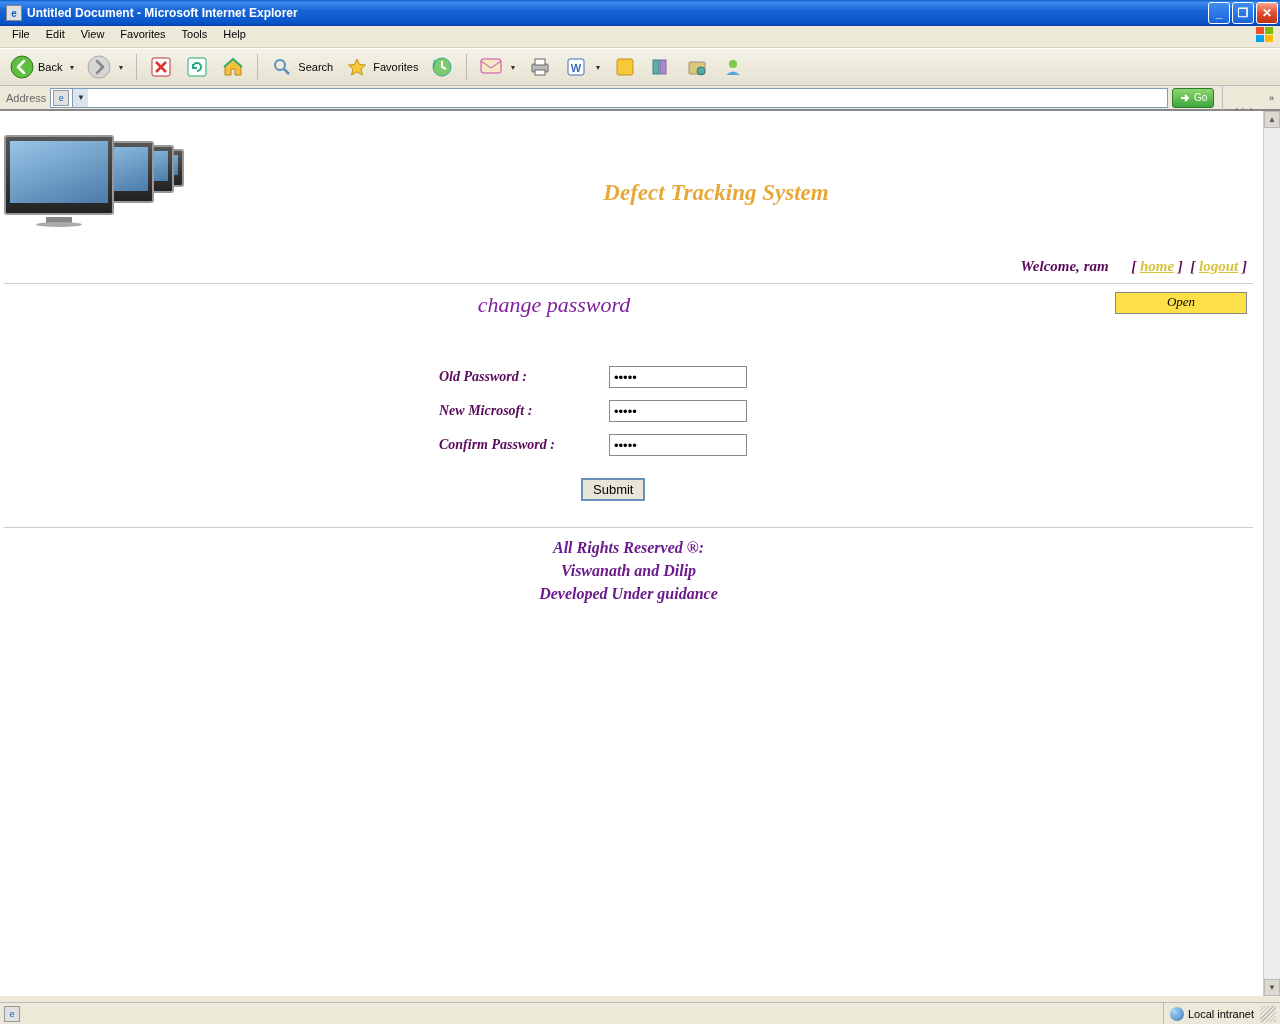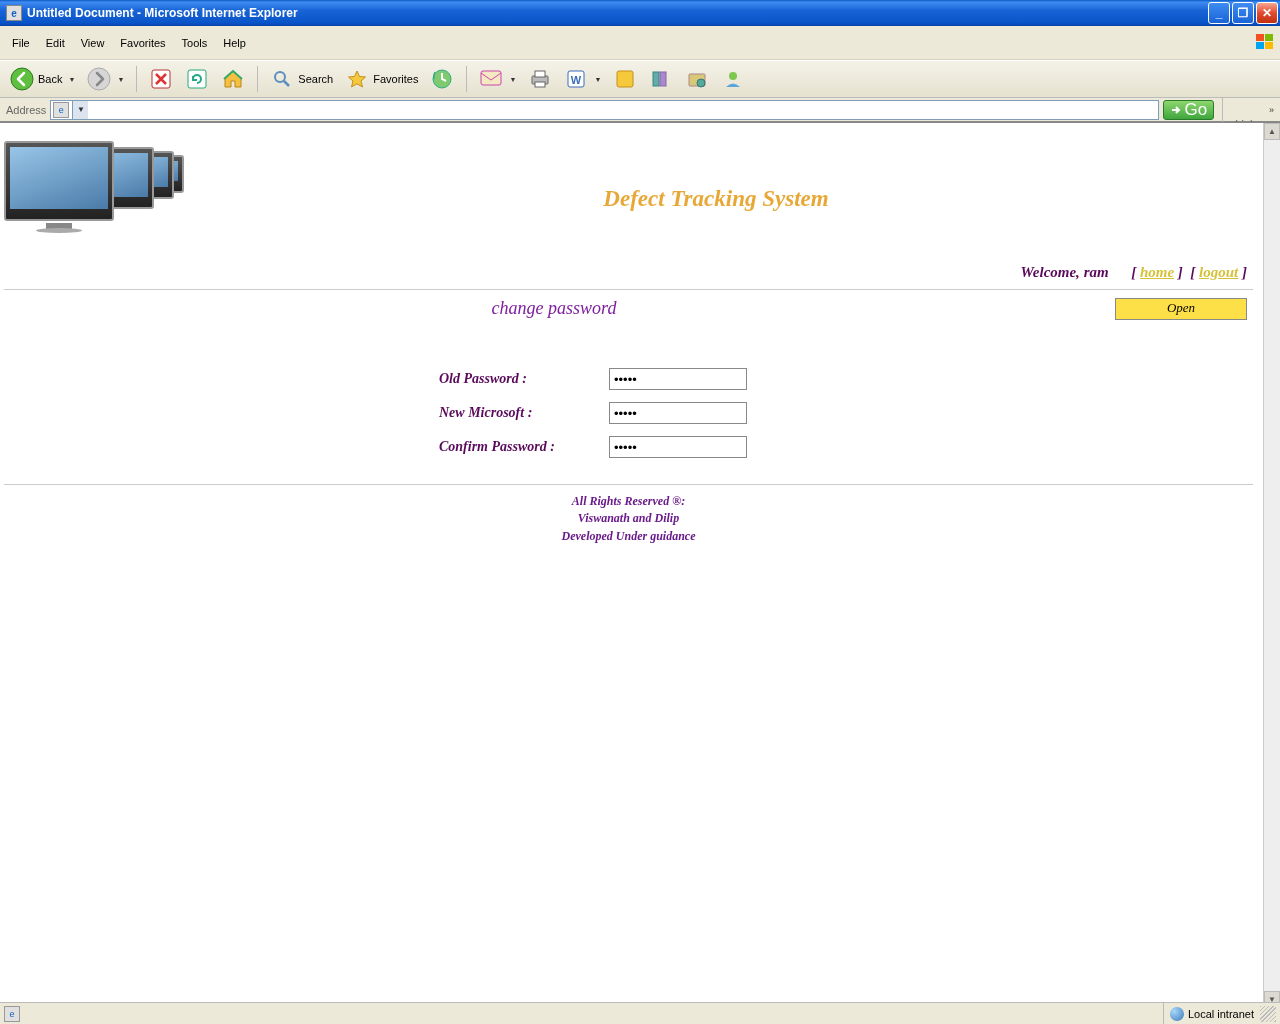--- a/index.html
+++ b/index.html
@@ -46,25 +46,25 @@
   background: linear-gradient(to bottom, #3f8cf3, #1864d6);
   color:white;
 }
 .winbtn.close {
   background: linear-gradient(to bottom, #f6a790, #e14b32 50%, #c03010);
   color:white;
 }
 
 
 .menubar {
-  height: 34px;
+  height: 22px;
   background: #ece9d8;
   display:flex;
-  align-items:flex-end;
-  padding: 8px 4px;
+  align-items:flex-start;
+  padding: 0 4px;
   border-bottom: 1px solid #d6d2c2;
 }
 .menubar .menuitem { padding: 2px 8px; cursor:default; }
 .menubar .winflag {
   margin-left:auto; width:22px; height:18px;
   display:flex; align-items:center; justify-content:center;
 }
 .winflag svg { width:18px; height:16px; }
 
 
@@ -112,39 +112,39 @@
   padding:0 2px;
 }
 .addrbox .pageicon { width:16px; height:16px; background:#e0e0e0; border:1px solid #999; margin-right:3px; display:flex;align-items:center;justify-content:center;font-size:9px;color:#1560bd; }
 .addrbox .url { flex:1; font-size:11px; }
 .addrbox .ddarrow { width:16px; background:#dce4f0; border-left:1px solid #7f9db9; text-align:center; font-size:8px; color:#333; height:100%; display:flex;align-items:center;justify-content:center; }
 .gobtn {
   height:20px; padding:0 6px;
   background: linear-gradient(to bottom, #8fd66e, #3da63d);
   border:1px solid #2a7a2a;
   border-radius:3px;
-  color:white; font-size:17px;
+  color:white; font-size:10px;
   display:flex; align-items:center; gap:3px;
 }
 .linkslbl { color:#666; padding:0 4px;margin-top:28px; }
 .chev { font-size:9px; color:#333; }
 
 
 .content-wrap {
   position:relative;
   background:white;
   height: 886px;
   border-top:1px solid #888;
   display:flex;
 }
 .contentpane {
   flex:1;
   background:white;
   overflow:auto;
-  padding: 8px 10px 0 4px;
+  padding: 14px 10px 0 4px;
 }
 .vscroll {
   width:17px;
   background:#eee;
   border-left:1px solid #ccc;
   position:relative;
 }
 .vscroll .arrow {
   height:17px; background: #dcdad0; border:1px solid #bbb;
   display:flex; align-items:center; justify-content:center;
@@ -214,21 +214,21 @@
   font-style: italic;
   font-size:13px;
   padding: 1px 4px;
   margin-right:6px;
   text-align:center;
 }
 
 .section-title {
   font-family: Georgia, serif;
   font-style: italic;
-  font-size: 18px;
+  font-size: 22px;
   color: #8020a0;
   text-align:center;
   margin-top: 2px;
   width: 620px;
   margin-left: 240px;
 }
 
 .formwrap {
   margin-top: 48px;
   margin-left: 435px;
@@ -264,21 +264,21 @@
   background: #e8e4d8;
   font-size: 13px;
   cursor:pointer;
 }
 
 .footer {
   text-align:center;
   font-family: Georgia, serif;
   font-style: italic;
   font-weight: bold;
-  font-size: 12px;
+  font-size: 16px;
   color: #6a1a8a;
   line-height: 1.45;
   margin-top: 8px;
 }
 
 
 .statusbar {
   position:absolute;
   bottom:0; left:0; right:0;
   height: 22px;
@@ -527,20 +527,23 @@
       <div class="formrow">
         <label>New Microsoft :</label>
         <input type="text" value="•••••" style="">
       </div>
       <div class="formrow">
         <label>Confirm Password :</label>
         <input type="text" value="•••••" style="">
       </div>
     </div>
 
+    <div class="submit-wrap">
+      <button class="submit-btn">Submit</button>
+    </div>
 
     <hr class="hr" style="margin-top:26px">
 
     <div class="footer">
       <div>All Rights Reserved ®:</div>
       <div>Viswanath and Dilip</div>
       <div>Developed Under guidance</div>
     </div>
   </div>
   <div class="vscroll">

